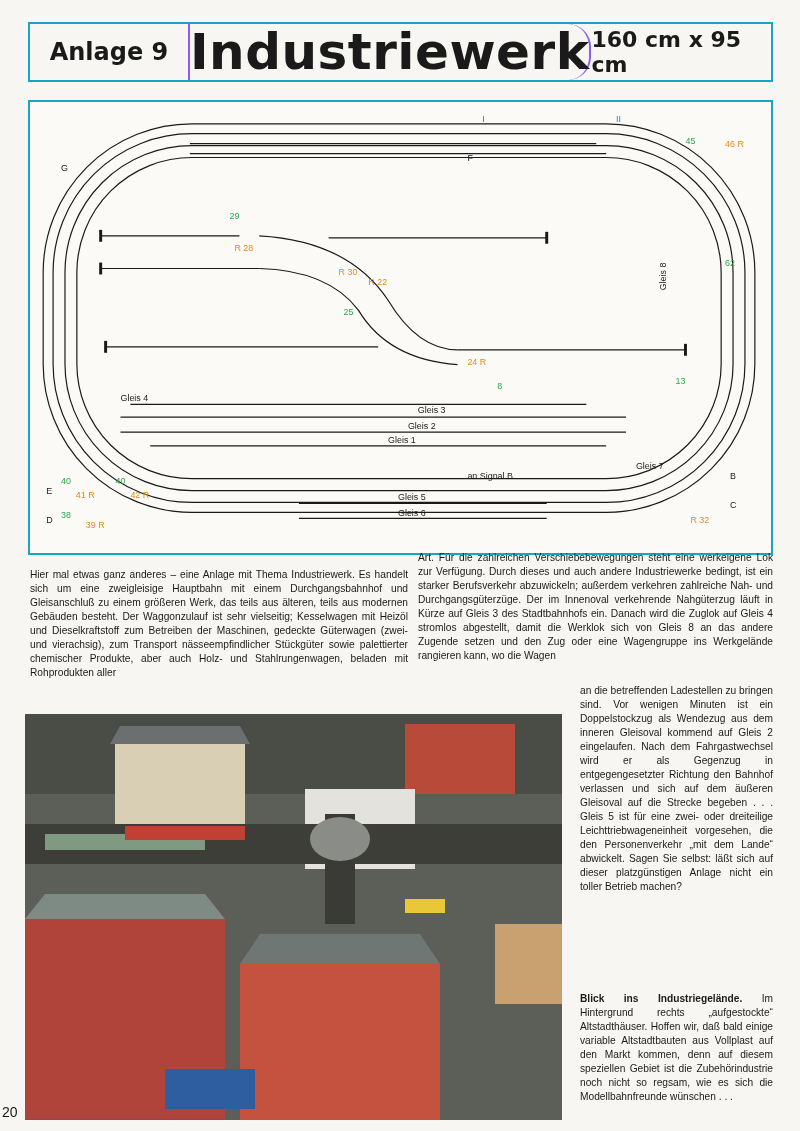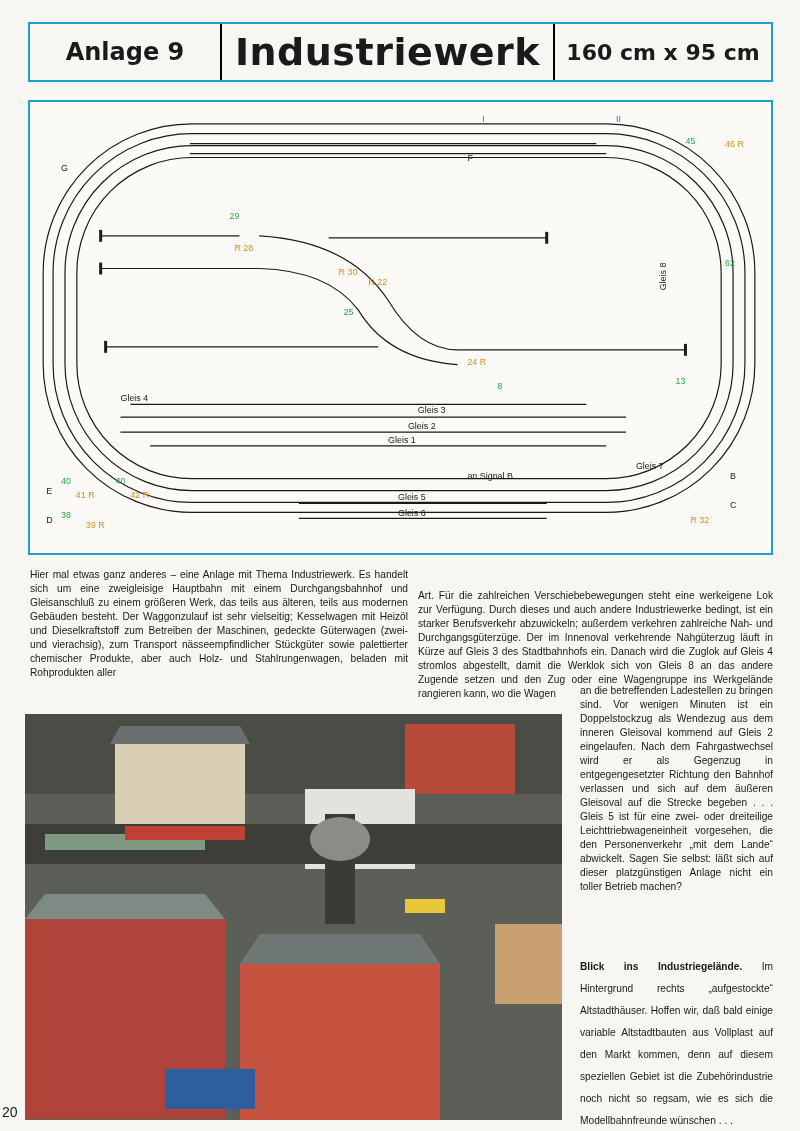--- a/index.html
+++ b/index.html
@@ -1,29 +1,29 @@
 <!DOCTYPE html>
 <html><head>
 <meta charset="utf-8">
 <style>
   html,body{margin:0;padding:0;}
   body{width:800px;height:1131px;background:#f7f6f2;position:relative;overflow:hidden;font-family:"Liberation Sans",sans-serif;color:#1a1a1a;}
   .header{position:absolute;left:28px;top:22px;width:745px;height:60px;border:2px solid #1aa3c8;display:flex;box-sizing:border-box;}
-  .hcell{display:flex;align-items:center;justify-content:center;border-right:2px solid #000000;font-weight:bold;font-family:"Liberation Sans",sans-serif;}
+  .hcell{display:flex;align-items:center;justify-content:center;border-right:2px solid #8b5cf6;font-weight:bold;font-family:"Liberation Sans",sans-serif;}
   .hcell:last-child{border-right:none;}
   .h-left{width:190px;font-size:24px;font-family:"DejaVu Sans",sans-serif;}
-  .h-mid{flex:1;font-size:38px;letter-spacing:0.5px;font-family:"DejaVu Sans",sans-serif;}
+  .h-mid{flex:1;font-size:50px;letter-spacing:0.5px;font-family:"DejaVu Sans",sans-serif;border-radius:23px;}
   .h-right{width:216px;font-size:22px;font-family:"DejaVu Sans",sans-serif;}
   .plan{position:absolute;left:28px;top:100px;width:745px;height:455px;border:2px solid #1aa3c8;box-sizing:border-box;background:#fbfaf7;}
   .plan svg{width:100%;height:100%;}
   .col{position:absolute;font-size:10.2px;line-height:14px;text-align:justify;font-family:"Liberation Sans",sans-serif;}
   .col-left{left:30px;top:568px;width:378px;}
-  .col-right{left:418px;top:589px;width:355px;}
+  .col-right{left:418px;top:551px;width:355px;}
   .col-narrow{left:580px;top:684px;width:193px;}
-  .caption{position:absolute;left:580px;top:956px;width:193px;font-size:10.2px;line-height:22px;text-align:justify;}
+  .caption{position:absolute;left:580px;top:992px;width:193px;font-size:10.2px;line-height:14px;text-align:justify;}
   .caption b{font-weight:bold;}
   .photo{position:absolute;left:25px;top:714px;width:537px;height:406px;overflow:hidden;background:#6a6a62;}
   .pagenum{position:absolute;left:2px;top:1104px;font-size:14px;font-weight:normal;}
   .lbl{font-family:"Liberation Sans",sans-serif;font-size:9px;}
 </style>
 </head>
 <body>
 
 <div class="header">
   <div class="hcell h-left">Anlage 9</div>

